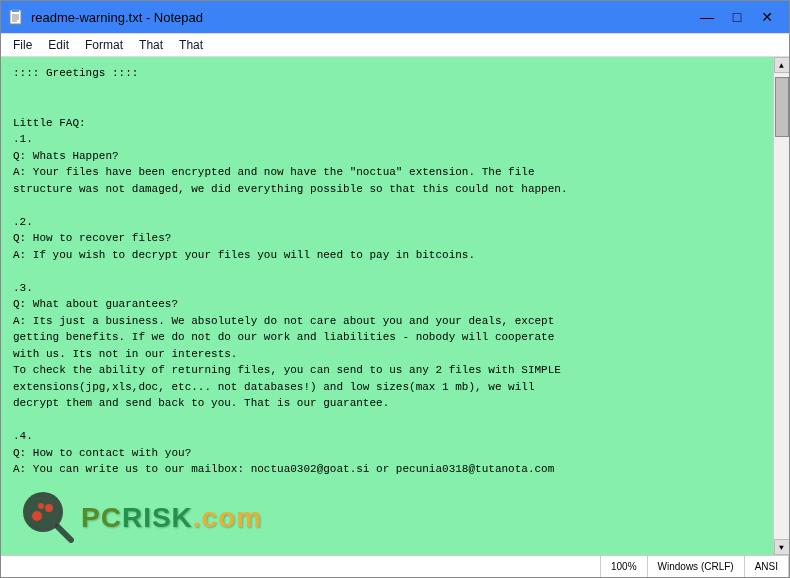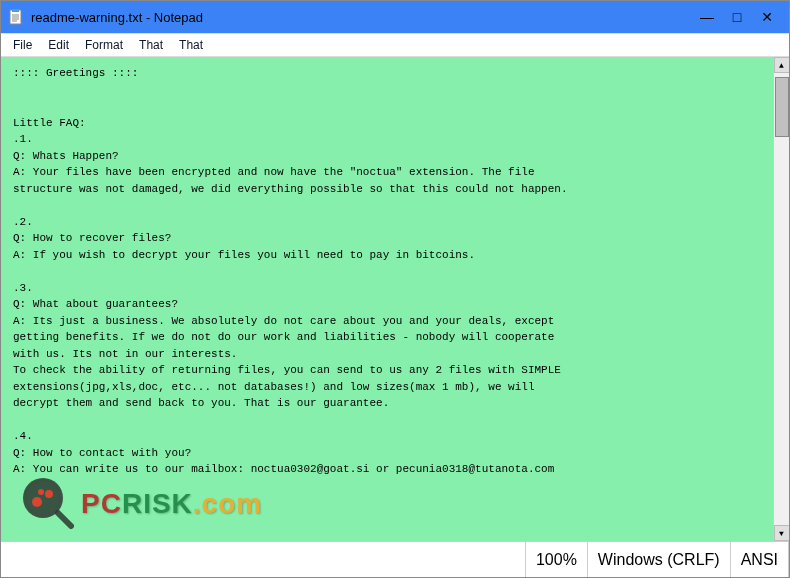--- a/index.html
+++ b/index.html
@@ -137,23 +137,23 @@
       border: 1px solid #888;
       position: absolute;
       top: 4px;
       left: 1px;
     }
 
     .status-bar {
       display: flex;
       border-top: 1px solid #ccc;
       font-family: 'Segoe UI', Arial, sans-serif;
-      font-size: 16px;
-      color: #000;
-      height: 36px;
+      font-size: 10px;
+      color: #000;
+      height: 22px;
     }
 
     .status-item {
       padding: 2px 10px;
       border-right: 1px solid #ccc;
       display: flex;
       align-items: center;
       white-space: nowrap;
     }
 
@@ -267,21 +267,21 @@
           <circle cx="22" cy="22" r="20" fill="#1a1a1a" opacity="0.85"></circle>
           <circle cx="22" cy="22" r="17" fill="none" stroke="#333" stroke-width="2"></circle>
 
           <circle cx="16" cy="26" r="5" fill="#e8281a"></circle>
           <circle cx="28" cy="18" r="4" fill="#e8281a"></circle>
           <circle cx="20" cy="16" r="3" fill="#e8281a"></circle>
 
           <line x1="37" y1="37" x2="50" y2="50" stroke="#1a1a1a" stroke-width="6" stroke-linecap="round" opacity="0.85"></line>
         </svg>
         <span class="watermark-text">
-          <span style="color:#b91c1c;margin-top:40px;">PC</span><span class="risk">RISK</span><span style="color:#f5a623;">.com</span>
+          <span style="color:#4d7c0f;margin-top:40px;">PC</span><span class="risk">RISK</span><span style="color:#f5a623;">.com</span>
         </span>
       </div>
     </div>
   </div>
 
   <div class="status-bar">
     <div class="status-item"></div>
     <div class="status-item">100%</div>
     <div class="status-item">Windows (CRLF)</div>
     <div class="status-item">ANSI</div>

